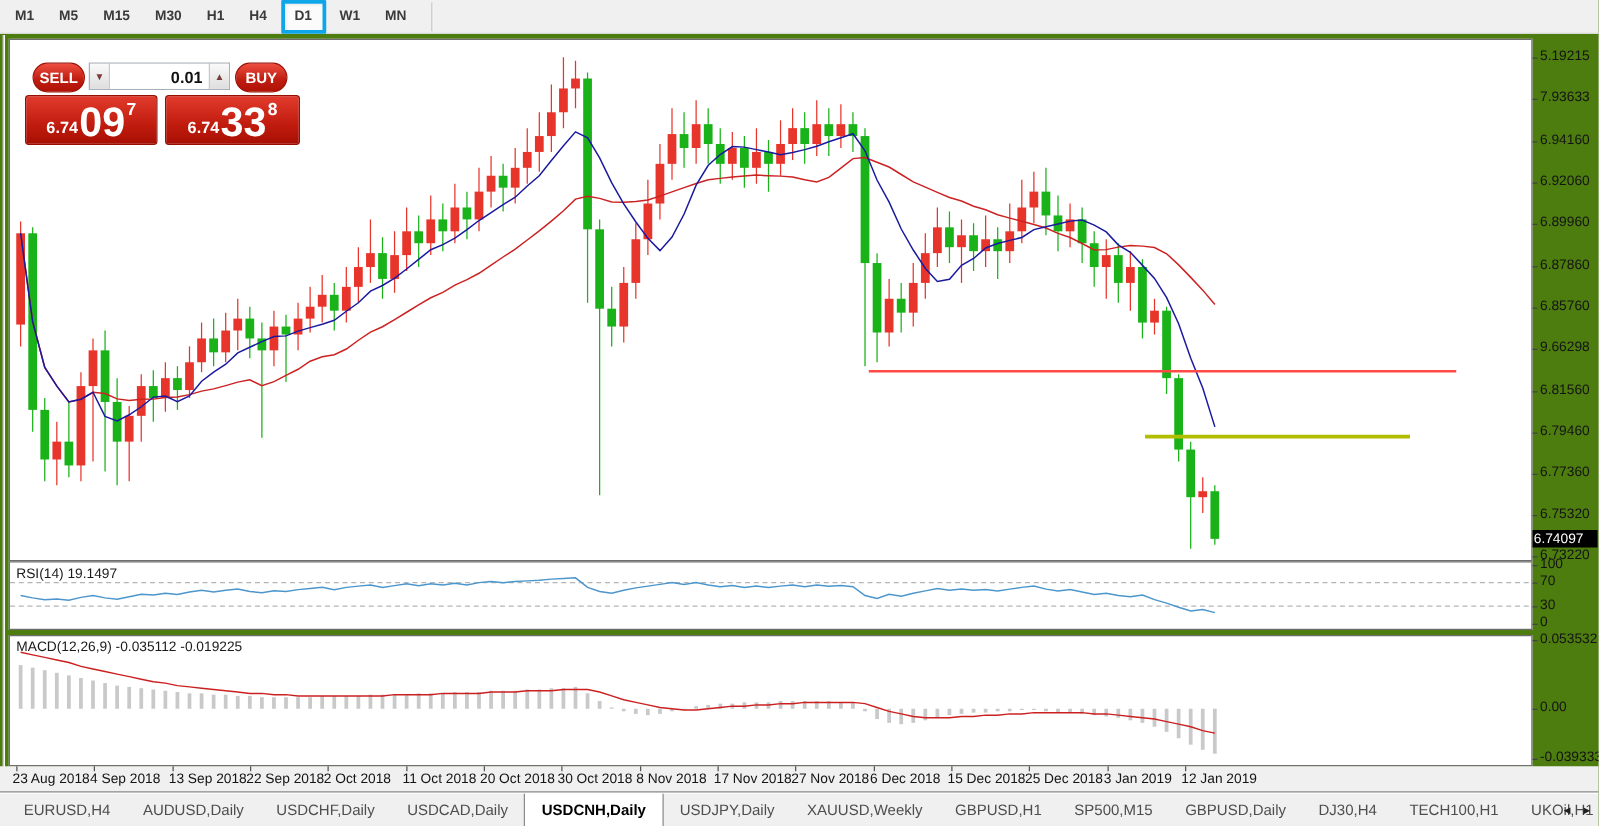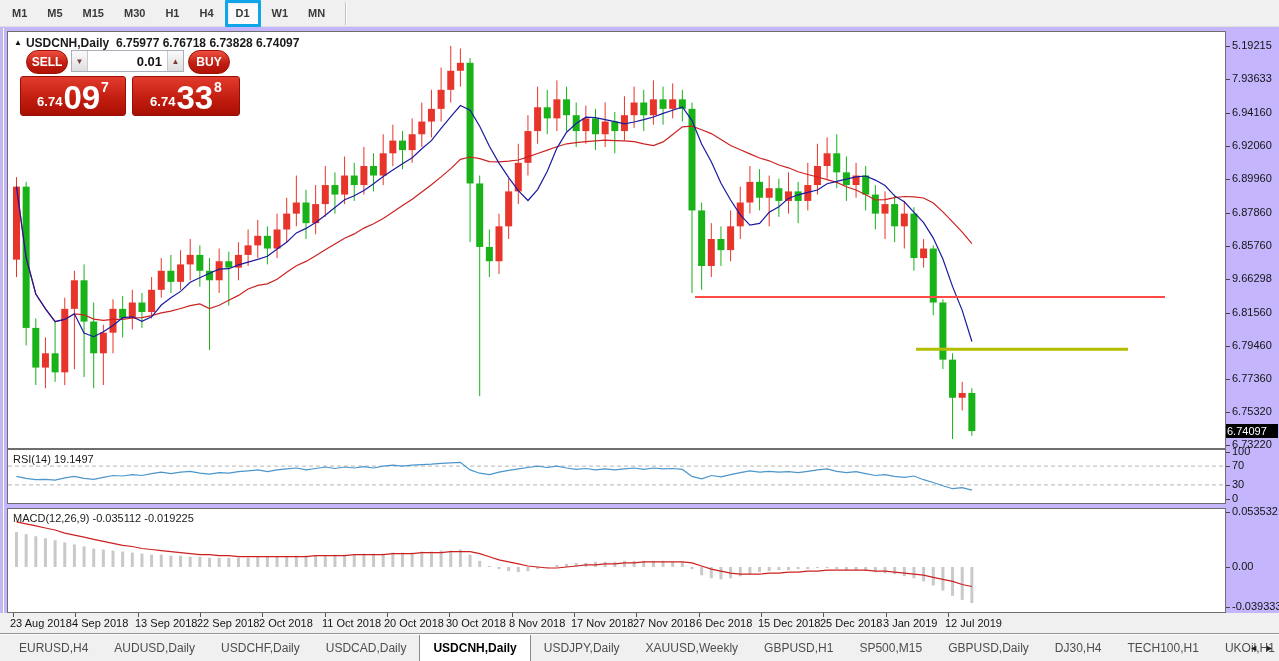--- a/index.html
+++ b/index.html
@@ -1,16 +1,16 @@
 <!DOCTYPE html>
 <html><head>
 <meta charset="utf-8">
 <style>
   html,body{margin:0;padding:0;background:#dcdcdc;font-family:"Liberation Sans",sans-serif;}
-  #app{position:relative;width:1279px;height:661px;background:#c4b5fd;overflow:hidden;-webkit-user-select:none;user-select:none;}
+  #app{position:relative;width:1279px;height:661px;background:#4d7c0f;overflow:hidden;-webkit-user-select:none;user-select:none;}
 
   
   .toolbar{position:absolute;left:0;top:0;width:1279px;height:27px;background:#f0f0f0;border-bottom:1px solid #e0e0e0;display:flex;align-items:center;padding-left:2px;box-sizing:border-box;}
   .tf-btn{height:21px;padding:0 8px;margin:0 1px;display:flex;align-items:center;justify-content:center;font-size:11px;font-weight:bold;color:#3a3a3a;border:1px solid transparent;border-radius:1px;cursor:default;}
   .tf-btn.active{background:#fbfbfb;border:3px solid #0ea5e9;box-shadow:inset 1px 1px 2px rgba(0,0,0,.08);}
   .toolbar-sep{width:1px;height:23px;background:#c4c4c4;border-right:1px solid #ffffff;margin-left:10px;}
 
   .win-groove{position:absolute;left:2px;top:28px;width:1px;height:604px;background:#c0c0c0;border-right:1px solid #fafafa;}
 
   
@@ -281,23 +281,20 @@
           <line x1="954.2" y1="349.87267999999966" x2="954.2" y2="378.4440800000007" stroke="#e8352b" stroke-width="1"></line>
           <rect x="950.7" y="360.98378000000054" width="7" height="4.761900000000196" fill="#e8352b"></rect>
           <line x1="963.85" y1="356.22188000000034" x2="963.85" y2="403.84087999999934" stroke="#19b219" stroke-width="1"></line>
           <rect x="960.35" y="360.98378000000054" width="7" height="38.095200000000034" fill="#19b219"></rect>
         </g>
         <path d="M8.5,154.6 L18.1,225.3 L27.8,262.0 L37.5,276.9 L47.1,289.6 L56.8,287.4 L66.4,281.8 L76.0,282.8 L85.7,287.1 L95.4,288.4 L105.0,287.4 L114.7,287.3 L124.3,286.0 L133.9,285.6 L143.6,283.7 L153.3,280.9 L162.9,279.1 L172.6,276.5 L182.2,273.7 L191.8,271.9 L201.5,276.6 L211.2,273.3 L220.8,268.3 L230.5,263.4 L240.1,257.0 L249.8,253.4 L259.4,251.8 L269.1,247.2 L278.7,240.2 L288.4,233.7 L298.0,229.4 L307.7,223.7 L317.3,217.8 L326.9,211.9 L336.6,206.2 L346.3,201.9 L355.9,196.1 L365.6,191.7 L375.2,186.6 L384.9,180.1 L394.5,173.6 L404.2,167.3 L413.8,160.0 L423.4,152.7 L433.1,144.9 L442.8,136.6 L452.4,127.3 L462.1,125.0 L471.7,126.7 L481.4,129.6 L491.0,129.8 L500.7,129.2 L510.3,128.0 L520.0,124.9 L529.6,121.5 L539.3,118.1 L548.9,114.8 L558.6,111.8 L568.2,110.7 L577.9,109.6 L587.5,108.8 L597.1,108.1 L606.8,108.6 L616.5,108.9 L626.1,109.6 L635.8,111.8 L645.4,113.6 L655.1,109.9 L664.7,102.5 L674.4,94.9 L684.0,94.1 L693.6,97.8 L703.3,101.6 L713.0,107.6 L722.6,113.5 L732.3,117.7 L741.9,121.9 L751.6,126.0 L761.2,128.8 L770.9,133.0 L780.5,135.8 L790.1,139.8 L799.8,142.5 L809.5,145.0 L819.1,147.6 L828.8,150.4 L838.4,154.7 L848.1,158.0 L857.7,162.8 L867.4,168.0 L877.0,167.7 L886.6,165.7 L896.3,164.5 L906.0,164.9 L915.6,166.0 L925.3,171.0 L934.9,179.9 L944.6,189.9 L954.2,200.1 L963.9,211.6" stroke="#cc2222" fill="none" stroke-width="1.2"></path>
         <path d="M8.5,154.6 L18.1,225.3 L27.8,262.0 L37.5,276.9 L47.1,289.6 L56.8,287.4 L66.4,281.8 L76.0,301.1 L85.7,304.7 L95.4,299.8 L105.0,293.4 L114.7,285.7 L124.3,284.8 L133.9,289.3 L143.6,284.8 L153.3,273.0 L162.9,265.7 L172.6,259.4 L182.2,250.3 L191.8,245.8 L201.5,241.3 L211.2,237.2 L220.8,236.7 L230.5,232.9 L240.1,230.1 L249.8,227.4 L259.4,224.2 L269.1,217.0 L278.7,210.2 L288.4,200.9 L298.0,196.4 L307.7,190.5 L317.3,183.2 L326.9,175.5 L336.6,167.8 L346.3,163.7 L355.9,158.5 L365.6,151.7 L375.2,144.4 L384.9,138.1 L394.5,131.7 L404.2,125.8 L413.8,116.8 L423.4,108.6 L433.1,96.4 L442.8,84.6 L452.4,73.5 L462.1,78.2 L471.7,94.3 L481.4,114.3 L491.0,131.1 L500.7,145.6 L510.3,158.7 L520.0,168.5 L529.6,157.6 L539.3,139.2 L548.9,116.1 L558.6,100.2 L568.2,91.6 L577.9,85.2 L587.5,85.7 L597.1,87.7 L606.8,89.6 L616.5,91.8 L626.1,90.0 L635.8,87.7 L645.4,85.0 L655.1,81.4 L664.7,78.2 L674.4,75.0 L684.0,88.6 L693.6,112.0 L703.3,129.7 L713.0,151.2 L722.6,168.0 L732.3,182.8 L741.9,193.2 L751.6,191.4 L761.2,180.3 L770.9,174.8 L780.5,166.4 L790.1,162.8 L799.8,160.3 L809.5,158.0 L819.1,151.7 L828.8,149.4 L838.4,147.2 L848.1,144.9 L857.7,144.0 L867.4,148.1 L877.0,153.5 L886.6,163.9 L896.3,169.8 L906.0,180.3 L915.6,190.7 L925.3,206.1 L934.9,227.0 L944.6,254.6 L954.2,278.4 L963.9,309.5" stroke="#1a1aa0" fill="none" stroke-width="1.2"></path>
         <line x1="687" y1="264.95213000000024" x2="1157" y2="264.95213000000024" stroke="#ff4a45" stroke-width="2"></line>
         <line x1="908" y1="317.3330299999994" x2="1120" y2="317.3330299999994" stroke="#b2bd00" stroke-width="3"></line>
       </svg>
-    <div class="chart-title">
-      <span class="arrow">▲</span><span>USDCNH,Daily</span>&nbsp;&nbsp;<span>6.75977 6.76718 6.73828 6.74097</span>
-    </div>
 
     <div id="trade-widget">
       <div class="tw-btn" id="sell-btn">SELL</div>
       <div class="stepper">
         <div class="step-btn dn">▼</div>
         <input class="vol-input" value="0.01" style="">
         <div class="step-btn up">▲</div>
       </div>
       <div class="tw-btn" id="buy-btn">BUY</div>
       <div class="price-box" id="sell-price-box">
@@ -459,21 +456,21 @@
       <div class="date-label" style="left: 633px;">27 Nov 2018</div>
       <div class="date-tick" style="left: 699px;"></div>
       <div class="date-label" style="left: 696px;">6 Dec 2018</div>
       <div class="date-tick" style="left: 761px;"></div>
       <div class="date-label" style="left: 758px;">15 Dec 2018</div>
       <div class="date-tick" style="left: 823px;"></div>
       <div class="date-label" style="left: 820px;">25 Dec 2018</div>
       <div class="date-tick" style="left: 886px;"></div>
       <div class="date-label" style="left: 883px;">3 Jan 2019</div>
       <div class="date-tick" style="left: 948px;"></div>
-      <div class="date-label" style="left: 945px;">12 Jul 2019</div>
+      <div class="date-label" style="left: 945px;">12 Jan 2019</div>
     </div>
 
   <div id="tabbar">
     <div class="tab">EURUSD,H4</div>
       <div class="tab-sep"></div>
       <div class="tab">AUDUSD,Daily</div>
       <div class="tab-sep"></div>
       <div class="tab">USDCHF,Daily</div>
       <div class="tab-sep"></div>
       <div class="tab">USDCAD,Daily</div>

